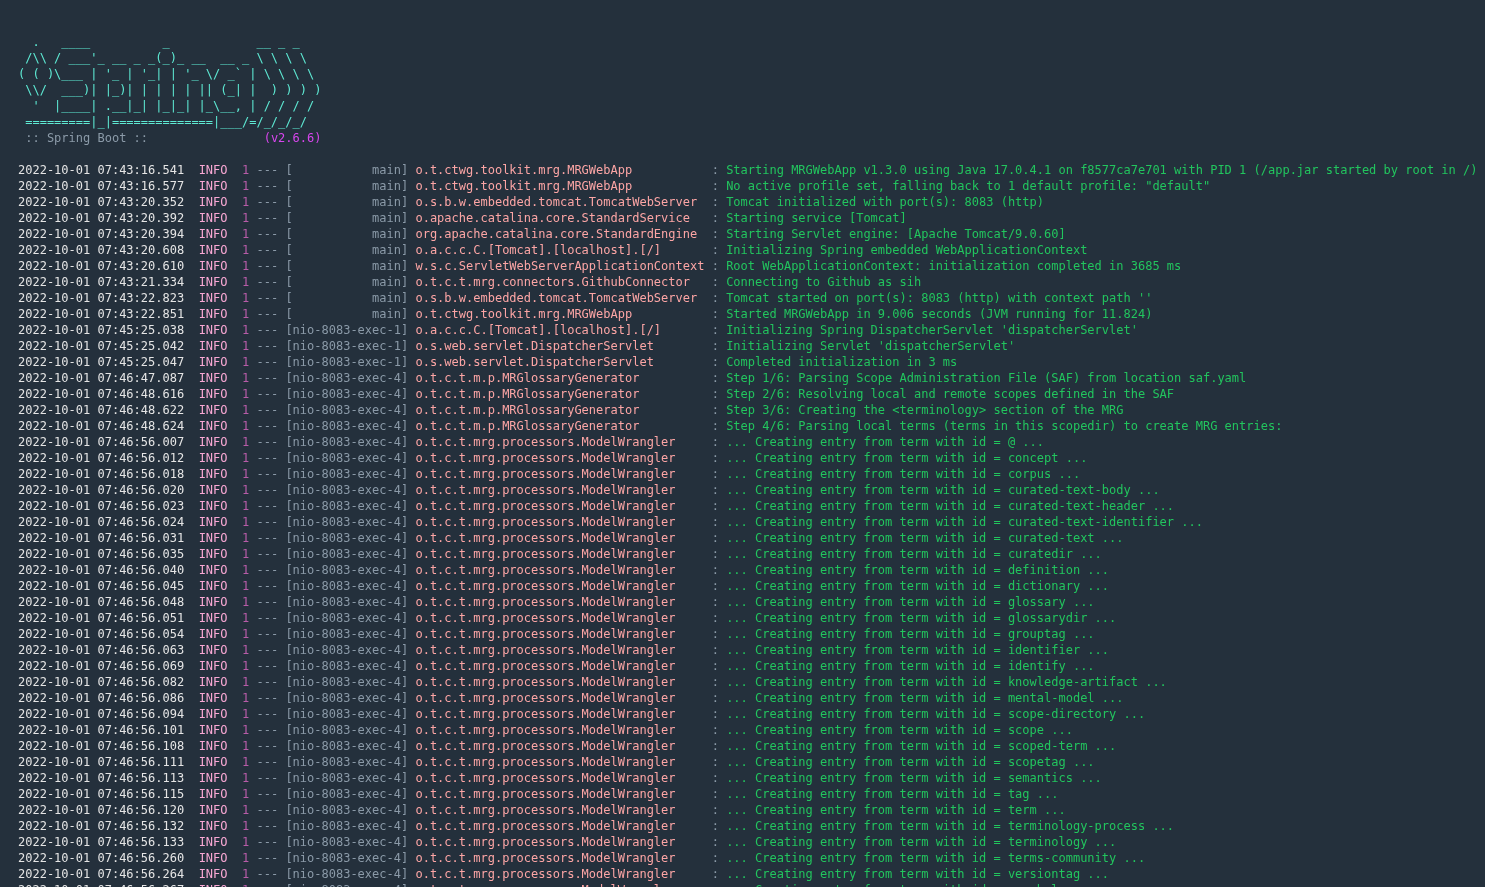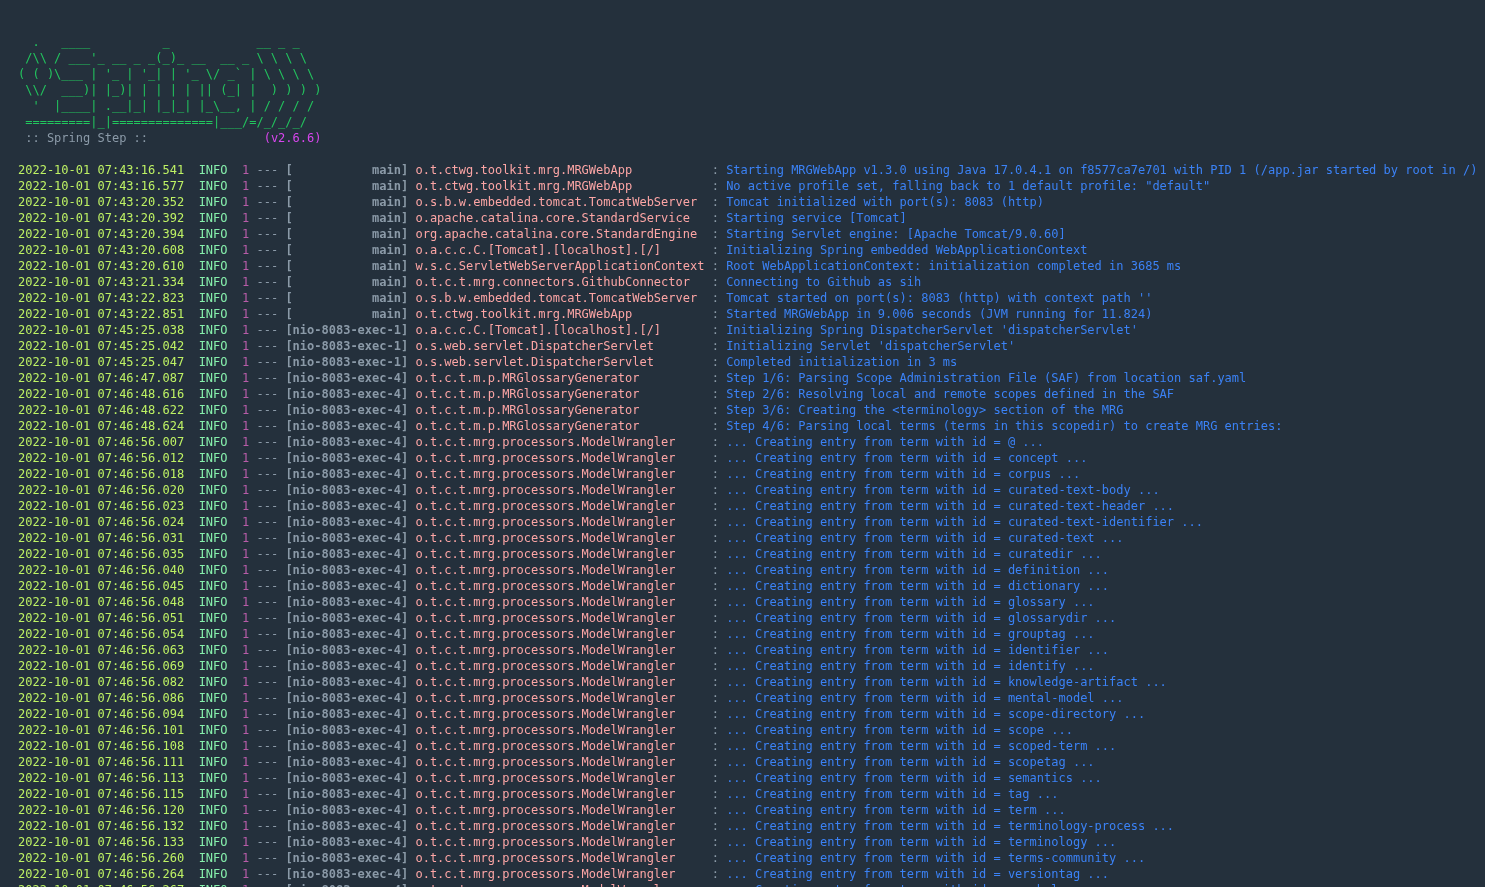--- a/index.html
+++ b/index.html
@@ -10,43 +10,43 @@
     font-size: 12px;
     line-height: 16px;
     color: #8b9aa8;
     width: 1485px;
   }
   #container {
     padding: 18px;
     white-space: pre;
   }
   .ascii {
-    color: #22c55e;
+    color: #5eead4;
     text-align: right;
   }
   .bootline {
     color: #8b9aa8;
   }
   .bootver { color: #d946ef; }
-  .ts { color: #bef264; }
-  .lv-info { color: #86efac; }
+  .ts { color: #e5e5e5; }
+  .lv-info { color: #f9a8d4; }
   .pid { color: #b85ca8; }
   .dash { color: #8b9aa8; }
-  .thread { color: #8b9aa8; font-weight: bold; }
+  .thread { color: #8b9aa8; }
   .logger { color: #fca5a5; }
   .sep { color: #8b9aa8; }
-  .msg { color: #3b82f6; }
+  .msg { color: #22c55e; }
   .logline { display: block; }
 </style>
 </head>
 <body>
 
 <div id="container">
 <span class="ascii">  .   ____          _            __ _ _
  /\\ / ___'_ __ _ _(_)_ __  __ _ \ \ \ \
 ( ( )\___ | '_ | '_| | '_ \/ _` | \ \ \ \
  \\/  ___)| |_)| | | | | || (_| |  ) ) ) )
   '  |____| .__|_| |_|_| |_\__, | / / / /
  =========|_|==============|___/=/_/_/_/</span>
-<span class="bootline"><span> :: Spring Step :: </span>               <span class="bootver">(v2.6.6)</span></span>
+<span class="bootline"><span> :: Spring Boot :: </span>               <span class="bootver">(v2.6.6)</span></span>
 
 <div id="log-area"><span class="logline"><span class="ts">2022-10-01 07:43:16.541</span>  <span class="lv-info">INFO </span> <span class="pid">1</span> <span class="dash">---</span> <span class="thread">[           main]</span> <span class="logger">o.t.ctwg.toolkit.mrg.MRGWebApp          </span> <span class="sep">:</span> <span class="msg">Starting MRGWebApp v1.3.0 using Java 17.0.4.1 on f8577ca7e701 with PID 1 (/app.jar started by root in /)</span></span><span class="logline"><span class="ts">2022-10-01 07:43:16.577</span>  <span class="lv-info">INFO </span> <span class="pid">1</span> <span class="dash">---</span> <span class="thread">[           main]</span> <span class="logger">o.t.ctwg.toolkit.mrg.MRGWebApp          </span> <span class="sep">:</span> <span class="msg">No active profile set, falling back to 1 default profile: "default"</span></span><span class="logline"><span class="ts">2022-10-01 07:43:20.352</span>  <span class="lv-info">INFO </span> <span class="pid">1</span> <span class="dash">---</span> <span class="thread">[           main]</span> <span class="logger">o.s.b.w.embedded.tomcat.TomcatWebServer </span> <span class="sep">:</span> <span class="msg">Tomcat initialized with port(s): 8083 (http)</span></span><span class="logline"><span class="ts">2022-10-01 07:43:20.392</span>  <span class="lv-info">INFO </span> <span class="pid">1</span> <span class="dash">---</span> <span class="thread">[           main]</span> <span class="logger">o.apache.catalina.core.StandardService  </span> <span class="sep">:</span> <span class="msg">Starting service [Tomcat]</span></span><span class="logline"><span class="ts">2022-10-01 07:43:20.394</span>  <span class="lv-info">INFO </span> <span class="pid">1</span> <span class="dash">---</span> <span class="thread">[           main]</span> <span class="logger">org.apache.catalina.core.StandardEngine </span> <span class="sep">:</span> <span class="msg">Starting Servlet engine: [Apache Tomcat/9.0.60]</span></span><span class="logline"><span class="ts">2022-10-01 07:43:20.608</span>  <span class="lv-info">INFO </span> <span class="pid">1</span> <span class="dash">---</span> <span class="thread">[           main]</span> <span class="logger">o.a.c.c.C.[Tomcat].[localhost].[/]      </span> <span class="sep">:</span> <span class="msg">Initializing Spring embedded WebApplicationContext</span></span><span class="logline"><span class="ts">2022-10-01 07:43:20.610</span>  <span class="lv-info">INFO </span> <span class="pid">1</span> <span class="dash">---</span> <span class="thread">[           main]</span> <span class="logger">w.s.c.ServletWebServerApplicationContext</span> <span class="sep">:</span> <span class="msg">Root WebApplicationContext: initialization completed in 3685 ms</span></span><span class="logline"><span class="ts">2022-10-01 07:43:21.334</span>  <span class="lv-info">INFO </span> <span class="pid">1</span> <span class="dash">---</span> <span class="thread">[           main]</span> <span class="logger">o.t.c.t.mrg.connectors.GithubConnector  </span> <span class="sep">:</span> <span class="msg">Connecting to Github as sih</span></span><span class="logline"><span class="ts">2022-10-01 07:43:22.823</span>  <span class="lv-info">INFO </span> <span class="pid">1</span> <span class="dash">---</span> <span class="thread">[           main]</span> <span class="logger">o.s.b.w.embedded.tomcat.TomcatWebServer </span> <span class="sep">:</span> <span class="msg">Tomcat started on port(s): 8083 (http) with context path ''</span></span><span class="logline"><span class="ts">2022-10-01 07:43:22.851</span>  <span class="lv-info">INFO </span> <span class="pid">1</span> <span class="dash">---</span> <span class="thread">[           main]</span> <span class="logger">o.t.ctwg.toolkit.mrg.MRGWebApp          </span> <span class="sep">:</span> <span class="msg">Started MRGWebApp in 9.006 seconds (JVM running for 11.824)</span></span><span class="logline"><span class="ts">2022-10-01 07:45:25.038</span>  <span class="lv-info">INFO </span> <span class="pid">1</span> <span class="dash">---</span> <span class="thread">[nio-8083-exec-1]</span> <span class="logger">o.a.c.c.C.[Tomcat].[localhost].[/]      </span> <span class="sep">:</span> <span class="msg">Initializing Spring DispatcherServlet 'dispatcherServlet'</span></span><span class="logline"><span class="ts">2022-10-01 07:45:25.042</span>  <span class="lv-info">INFO </span> <span class="pid">1</span> <span class="dash">---</span> <span class="thread">[nio-8083-exec-1]</span> <span class="logger">o.s.web.servlet.DispatcherServlet       </span> <span class="sep">:</span> <span class="msg">Initializing Servlet 'dispatcherServlet'</span></span><span class="logline"><span class="ts">2022-10-01 07:45:25.047</span>  <span class="lv-info">INFO </span> <span class="pid">1</span> <span class="dash">---</span> <span class="thread">[nio-8083-exec-1]</span> <span class="logger">o.s.web.servlet.DispatcherServlet       </span> <span class="sep">:</span> <span class="msg">Completed initialization in 3 ms</span></span><span class="logline"><span class="ts">2022-10-01 07:46:47.087</span>  <span class="lv-info">INFO </span> <span class="pid">1</span> <span class="dash">---</span> <span class="thread">[nio-8083-exec-4]</span> <span class="logger">o.t.c.t.m.p.MRGlossaryGenerator         </span> <span class="sep">:</span> <span class="msg">Step 1/6: Parsing Scope Administration File (SAF) from location saf.yaml</span></span><span class="logline"><span class="ts">2022-10-01 07:46:48.616</span>  <span class="lv-info">INFO </span> <span class="pid">1</span> <span class="dash">---</span> <span class="thread">[nio-8083-exec-4]</span> <span class="logger">o.t.c.t.m.p.MRGlossaryGenerator         </span> <span class="sep">:</span> <span class="msg">Step 2/6: Resolving local and remote scopes defined in the SAF</span></span><span class="logline"><span class="ts">2022-10-01 07:46:48.622</span>  <span class="lv-info">INFO </span> <span class="pid">1</span> <span class="dash">---</span> <span class="thread">[nio-8083-exec-4]</span> <span class="logger">o.t.c.t.m.p.MRGlossaryGenerator         </span> <span class="sep">:</span> <span class="msg">Step 3/6: Creating the &lt;terminology&gt; section of the MRG</span></span><span class="logline"><span class="ts">2022-10-01 07:46:48.624</span>  <span class="lv-info">INFO </span> <span class="pid">1</span> <span class="dash">---</span> <span class="thread">[nio-8083-exec-4]</span> <span class="logger">o.t.c.t.m.p.MRGlossaryGenerator         </span> <span class="sep">:</span> <span class="msg">Step 4/6: Parsing local terms (terms in this scopedir) to create MRG entries:</span></span><span class="logline"><span class="ts">2022-10-01 07:46:56.007</span>  <span class="lv-info">INFO </span> <span class="pid">1</span> <span class="dash">---</span> <span class="thread">[nio-8083-exec-4]</span> <span class="logger">o.t.c.t.mrg.processors.ModelWrangler    </span> <span class="sep">:</span> <span class="msg">... Creating entry from term with id = @ ...</span></span><span class="logline"><span class="ts">2022-10-01 07:46:56.012</span>  <span class="lv-info">INFO </span> <span class="pid">1</span> <span class="dash">---</span> <span class="thread">[nio-8083-exec-4]</span> <span class="logger">o.t.c.t.mrg.processors.ModelWrangler    </span> <span class="sep">:</span> <span class="msg">... Creating entry from term with id = concept ...</span></span><span class="logline"><span class="ts">2022-10-01 07:46:56.018</span>  <span class="lv-info">INFO </span> <span class="pid">1</span> <span class="dash">---</span> <span class="thread">[nio-8083-exec-4]</span> <span class="logger">o.t.c.t.mrg.processors.ModelWrangler    </span> <span class="sep">:</span> <span class="msg">... Creating entry from term with id = corpus ...</span></span><span class="logline"><span class="ts">2022-10-01 07:46:56.020</span>  <span class="lv-info">INFO </span> <span class="pid">1</span> <span class="dash">---</span> <span class="thread">[nio-8083-exec-4]</span> <span class="logger">o.t.c.t.mrg.processors.ModelWrangler    </span> <span class="sep">:</span> <span class="msg">... Creating entry from term with id = curated-text-body ...</span></span><span class="logline"><span class="ts">2022-10-01 07:46:56.023</span>  <span class="lv-info">INFO </span> <span class="pid">1</span> <span class="dash">---</span> <span class="thread">[nio-8083-exec-4]</span> <span class="logger">o.t.c.t.mrg.processors.ModelWrangler    </span> <span class="sep">:</span> <span class="msg">... Creating entry from term with id = curated-text-header ...</span></span><span class="logline"><span class="ts">2022-10-01 07:46:56.024</span>  <span class="lv-info">INFO </span> <span class="pid">1</span> <span class="dash">---</span> <span class="thread">[nio-8083-exec-4]</span> <span class="logger">o.t.c.t.mrg.processors.ModelWrangler    </span> <span class="sep">:</span> <span class="msg">... Creating entry from term with id = curated-text-identifier ...</span></span><span class="logline"><span class="ts">2022-10-01 07:46:56.031</span>  <span class="lv-info">INFO </span> <span class="pid">1</span> <span class="dash">---</span> <span class="thread">[nio-8083-exec-4]</span> <span class="logger">o.t.c.t.mrg.processors.ModelWrangler    </span> <span class="sep">:</span> <span class="msg">... Creating entry from term with id = curated-text ...</span></span><span class="logline"><span class="ts">2022-10-01 07:46:56.035</span>  <span class="lv-info">INFO </span> <span class="pid">1</span> <span class="dash">---</span> <span class="thread">[nio-8083-exec-4]</span> <span class="logger">o.t.c.t.mrg.processors.ModelWrangler    </span> <span class="sep">:</span> <span class="msg">... Creating entry from term with id = curatedir ...</span></span><span class="logline"><span class="ts">2022-10-01 07:46:56.040</span>  <span class="lv-info">INFO </span> <span class="pid">1</span> <span class="dash">---</span> <span class="thread">[nio-8083-exec-4]</span> <span class="logger">o.t.c.t.mrg.processors.ModelWrangler    </span> <span class="sep">:</span> <span class="msg">... Creating entry from term with id = definition ...</span></span><span class="logline"><span class="ts">2022-10-01 07:46:56.045</span>  <span class="lv-info">INFO </span> <span class="pid">1</span> <span class="dash">---</span> <span class="thread">[nio-8083-exec-4]</span> <span class="logger">o.t.c.t.mrg.processors.ModelWrangler    </span> <span class="sep">:</span> <span class="msg">... Creating entry from term with id = dictionary ...</span></span><span class="logline"><span class="ts">2022-10-01 07:46:56.048</span>  <span class="lv-info">INFO </span> <span class="pid">1</span> <span class="dash">---</span> <span class="thread">[nio-8083-exec-4]</span> <span class="logger">o.t.c.t.mrg.processors.ModelWrangler    </span> <span class="sep">:</span> <span class="msg">... Creating entry from term with id = glossary ...</span></span><span class="logline"><span class="ts">2022-10-01 07:46:56.051</span>  <span class="lv-info">INFO </span> <span class="pid">1</span> <span class="dash">---</span> <span class="thread">[nio-8083-exec-4]</span> <span class="logger">o.t.c.t.mrg.processors.ModelWrangler    </span> <span class="sep">:</span> <span class="msg">... Creating entry from term with id = glossarydir ...</span></span><span class="logline"><span class="ts">2022-10-01 07:46:56.054</span>  <span class="lv-info">INFO </span> <span class="pid">1</span> <span class="dash">---</span> <span class="thread">[nio-8083-exec-4]</span> <span class="logger">o.t.c.t.mrg.processors.ModelWrangler    </span> <span class="sep">:</span> <span class="msg">... Creating entry from term with id = grouptag ...</span></span><span class="logline"><span class="ts">2022-10-01 07:46:56.063</span>  <span class="lv-info">INFO </span> <span class="pid">1</span> <span class="dash">---</span> <span class="thread">[nio-8083-exec-4]</span> <span class="logger">o.t.c.t.mrg.processors.ModelWrangler    </span> <span class="sep">:</span> <span class="msg">... Creating entry from term with id = identifier ...</span></span><span class="logline"><span class="ts">2022-10-01 07:46:56.069</span>  <span class="lv-info">INFO </span> <span class="pid">1</span> <span class="dash">---</span> <span class="thread">[nio-8083-exec-4]</span> <span class="logger">o.t.c.t.mrg.processors.ModelWrangler    </span> <span class="sep">:</span> <span class="msg">... Creating entry from term with id = identify ...</span></span><span class="logline"><span class="ts">2022-10-01 07:46:56.082</span>  <span class="lv-info">INFO </span> <span class="pid">1</span> <span class="dash">---</span> <span class="thread">[nio-8083-exec-4]</span> <span class="logger">o.t.c.t.mrg.processors.ModelWrangler    </span> <span class="sep">:</span> <span class="msg">... Creating entry from term with id = knowledge-artifact ...</span></span><span class="logline"><span class="ts">2022-10-01 07:46:56.086</span>  <span class="lv-info">INFO </span> <span class="pid">1</span> <span class="dash">---</span> <span class="thread">[nio-8083-exec-4]</span> <span class="logger">o.t.c.t.mrg.processors.ModelWrangler    </span> <span class="sep">:</span> <span class="msg">... Creating entry from term with id = mental-model ...</span></span><span class="logline"><span class="ts">2022-10-01 07:46:56.094</span>  <span class="lv-info">INFO </span> <span class="pid">1</span> <span class="dash">---</span> <span class="thread">[nio-8083-exec-4]</span> <span class="logger">o.t.c.t.mrg.processors.ModelWrangler    </span> <span class="sep">:</span> <span class="msg">... Creating entry from term with id = scope-directory ...</span></span><span class="logline"><span class="ts">2022-10-01 07:46:56.101</span>  <span class="lv-info">INFO </span> <span class="pid">1</span> <span class="dash">---</span> <span class="thread">[nio-8083-exec-4]</span> <span class="logger">o.t.c.t.mrg.processors.ModelWrangler    </span> <span class="sep">:</span> <span class="msg">... Creating entry from term with id = scope ...</span></span><span class="logline"><span class="ts">2022-10-01 07:46:56.108</span>  <span class="lv-info">INFO </span> <span class="pid">1</span> <span class="dash">---</span> <span class="thread">[nio-8083-exec-4]</span> <span class="logger">o.t.c.t.mrg.processors.ModelWrangler    </span> <span class="sep">:</span> <span class="msg">... Creating entry from term with id = scoped-term ...</span></span><span class="logline"><span class="ts">2022-10-01 07:46:56.111</span>  <span class="lv-info">INFO </span> <span class="pid">1</span> <span class="dash">---</span> <span class="thread">[nio-8083-exec-4]</span> <span class="logger">o.t.c.t.mrg.processors.ModelWrangler    </span> <span class="sep">:</span> <span class="msg">... Creating entry from term with id = scopetag ...</span></span><span class="logline"><span class="ts">2022-10-01 07:46:56.113</span>  <span class="lv-info">INFO </span> <span class="pid">1</span> <span class="dash">---</span> <span class="thread">[nio-8083-exec-4]</span> <span class="logger">o.t.c.t.mrg.processors.ModelWrangler    </span> <span class="sep">:</span> <span class="msg">... Creating entry from term with id = semantics ...</span></span><span class="logline"><span class="ts">2022-10-01 07:46:56.115</span>  <span class="lv-info">INFO </span> <span class="pid">1</span> <span class="dash">---</span> <span class="thread">[nio-8083-exec-4]</span> <span class="logger">o.t.c.t.mrg.processors.ModelWrangler    </span> <span class="sep">:</span> <span class="msg">... Creating entry from term with id = tag ...</span></span><span class="logline"><span class="ts">2022-10-01 07:46:56.120</span>  <span class="lv-info">INFO </span> <span class="pid">1</span> <span class="dash">---</span> <span class="thread">[nio-8083-exec-4]</span> <span class="logger">o.t.c.t.mrg.processors.ModelWrangler    </span> <span class="sep">:</span> <span class="msg">... Creating entry from term with id = term ...</span></span><span class="logline"><span class="ts">2022-10-01 07:46:56.132</span>  <span class="lv-info">INFO </span> <span class="pid">1</span> <span class="dash">---</span> <span class="thread">[nio-8083-exec-4]</span> <span class="logger">o.t.c.t.mrg.processors.ModelWrangler    </span> <span class="sep">:</span> <span class="msg">... Creating entry from term with id = terminology-process ...</span></span><span class="logline"><span class="ts">2022-10-01 07:46:56.133</span>  <span class="lv-info">INFO </span> <span class="pid">1</span> <span class="dash">---</span> <span class="thread">[nio-8083-exec-4]</span> <span class="logger">o.t.c.t.mrg.processors.ModelWrangler    </span> <span class="sep">:</span> <span class="msg">... Creating entry from term with id = terminology ...</span></span><span class="logline"><span class="ts">2022-10-01 07:46:56.260</span>  <span class="lv-info">INFO </span> <span class="pid">1</span> <span class="dash">---</span> <span class="thread">[nio-8083-exec-4]</span> <span class="logger">o.t.c.t.mrg.processors.ModelWrangler    </span> <span class="sep">:</span> <span class="msg">... Creating entry from term with id = terms-community ...</span></span><span class="logline"><span class="ts">2022-10-01 07:46:56.264</span>  <span class="lv-info">INFO </span> <span class="pid">1</span> <span class="dash">---</span> <span class="thread">[nio-8083-exec-4]</span> <span class="logger">o.t.c.t.mrg.processors.ModelWrangler    </span> <span class="sep">:</span> <span class="msg">... Creating entry from term with id = versiontag ...</span></span><span class="logline"><span class="ts">2022-10-01 07:46:56.267</span>  <span class="lv-info">INFO </span> <span class="pid">1</span> <span class="dash">---</span> <span class="thread">[nio-8083-exec-4]</span> <span class="logger">o.t.c.t.mrg.processors.ModelWrangler    </span> <span class="sep">:</span> <span class="msg">... Creating entry from term with id = vocabulary ...</span></span></div>
 </div>
 
 </body></html>

